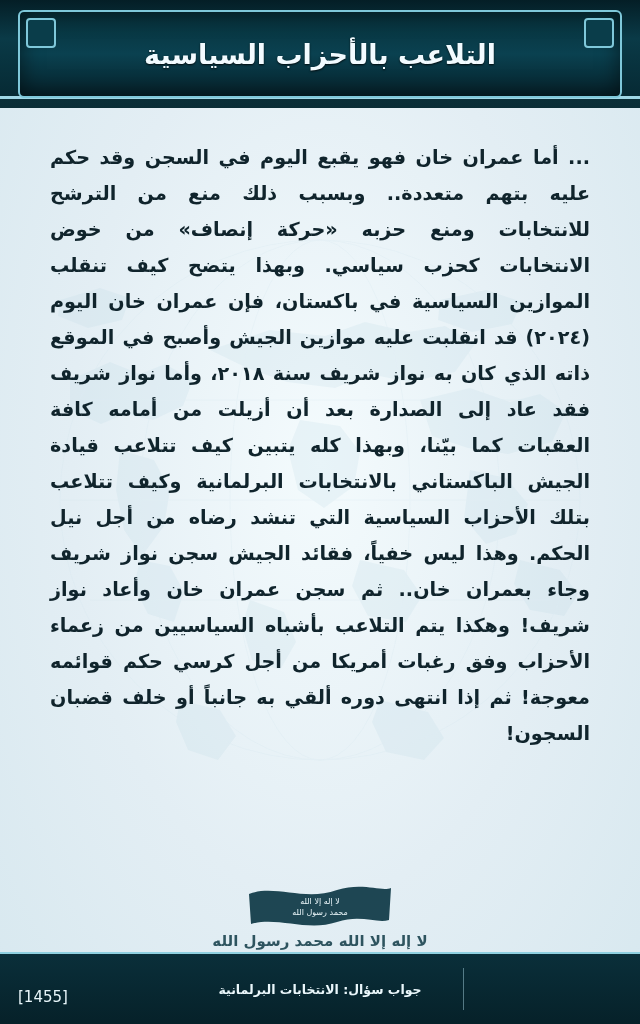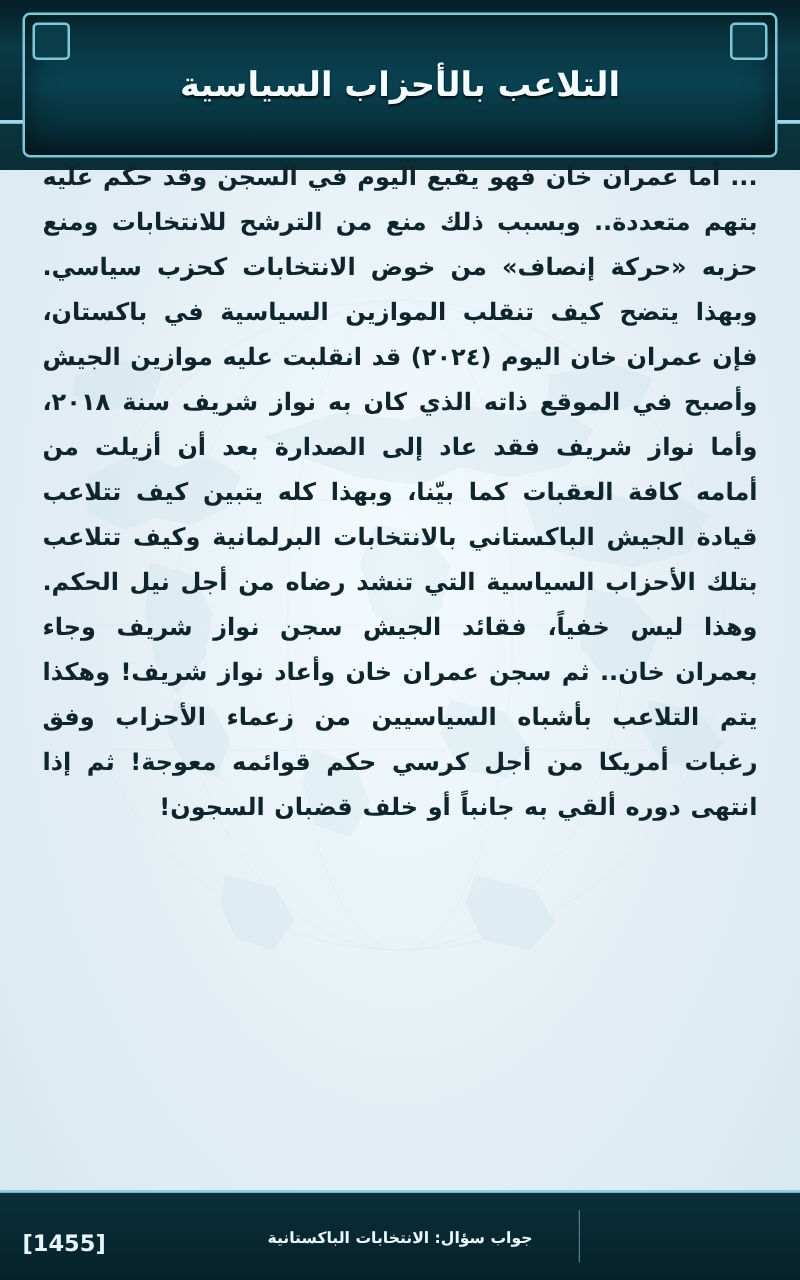--- a/index.html
+++ b/index.html
@@ -29,21 +29,21 @@
     inset: 0;
     opacity: 0.35;
     pointer-events: none;
   }
   .map-bg svg { width: 100%; height: 100%; }
 
   
   .header-wrap {
     position: absolute;
     top: 0; left: 0; right: 0;
-    height: 136px;
+    height: 108px;
     background: linear-gradient(180deg, #0b2b33 0%, #0d3a44 45%, #0a2d36 100%);
   }
   .header-band {
     position: absolute;
     top: 0; left: 0; right: 0;
     height: 96px;
     background: linear-gradient(180deg, #041e26 0%, #0a3a47 40%, #062a34 100%);
     border-bottom: 3px solid #9fd7e6;
   }
   .header-inner {
@@ -89,21 +89,21 @@
     text-align: justify;
     text-align-last: right;
   }
   .body-text {
     color: #10242c;
     font-size: 19.2px;
     line-height: 36px;
     font-weight: bold;
     word-spacing: 1px;
   }
-  .body-text p { margin: 0; }
+  .body-text p { margin: 16px; }
 
   
   .emblem {
     position: absolute;
     left: 0; right: 0;
     bottom: 74px;
     text-align: center;
     pointer-events: none;
   }
   .flag {
@@ -145,22 +145,22 @@
     color: #eaf7fb;
     font-size: 12.5px;
     line-height: 19px;
     font-weight: bold;
   }
   .page-number {
     position: absolute;
     left: 18px;
     bottom: 18px;
     color: #e8f6fa;
-    font-size: 18px;
-    font-weight: bold;
+    font-size: 15px;
+    font-weight: normal;
     direction: ltr;
   }
   .footer-divider {
     position: absolute;
     right: 176px;
     top: 14px;
     bottom: 14px;
     width: 1px;
     background: rgba(180,225,238,.45);
   }
@@ -220,24 +220,34 @@
       <div class="header-title">التلاعب بالأحزاب السياسية</div>
     </div>
   </div>
 
   <div class="content">
     <div class="body-text">
       <p>... أما عمران خان فهو يقبع اليوم في السجن وقد حكم عليه بتهم متعددة.. وبسبب ذلك منع من الترشح للانتخابات ومنع حزبه «حركة إنصاف» من خوض الانتخابات كحزب سياسي. وبهذا يتضح كيف تنقلب الموازين السياسية في باكستان، فإن عمران خان اليوم (٢٠٢٤) قد انقلبت عليه موازين الجيش وأصبح في الموقع ذاته الذي كان به نواز شريف سنة ٢٠١٨، وأما نواز شريف فقد عاد إلى الصدارة بعد أن أزيلت من أمامه كافة العقبات كما بيّنا، وبهذا كله يتبين كيف تتلاعب قيادة الجيش الباكستاني بالانتخابات البرلمانية وكيف تتلاعب بتلك الأحزاب السياسية التي تنشد رضاه من أجل نيل الحكم. وهذا ليس خفياً، فقائد الجيش سجن نواز شريف وجاء بعمران خان.. ثم سجن عمران خان وأعاد نواز شريف! وهكذا يتم التلاعب بأشباه السياسيين من زعماء الأحزاب وفق رغبات أمريكا من أجل كرسي حكم قوائمه معوجة! ثم إذا انتهى دوره ألقي به جانباً أو خلف قضبان السجون!</p>
     </div>
   </div>
 
+  <div class="emblem">
+    <span class="flag">
+      <svg viewBox="0 0 150 52" aria-hidden="true">
+        <path d="M4 14 C 30 4, 60 22, 92 10 C 118 2, 136 12, 146 8 L 144 40 C 132 44, 116 34, 92 42 C 62 52, 32 36, 6 44 Z" fill="#0d3744" opacity="0.92"></path>
+        <text x="75" y="24" text-anchor="middle" font-family="'DejaVu Sans', sans-serif" font-size="8" fill="#eaf6fa">لا إله إلا الله</text>
+        <text x="75" y="35" text-anchor="middle" font-family="'DejaVu Sans', sans-serif" font-size="8" fill="#eaf6fa">محمد رسول الله</text>
+      </svg>
+    </span>
+    <div class="calligraphy">لا إله إلا الله محمد رسول الله</div>
+  </div>
 
   <div class="footer">
     <div class="footer-inner">
       <div class="footer-center">
-        <div>جواب سؤال: الانتخابات الباكستانية</div>
+        <div>جواب سؤال: الانتخابات البرلمانية</div>
       </div>
     </div>
     <div class="footer-divider"></div>
     <div class="page-number">[1455]</div>
   </div>
 
 </div>
 
 </body></html>

